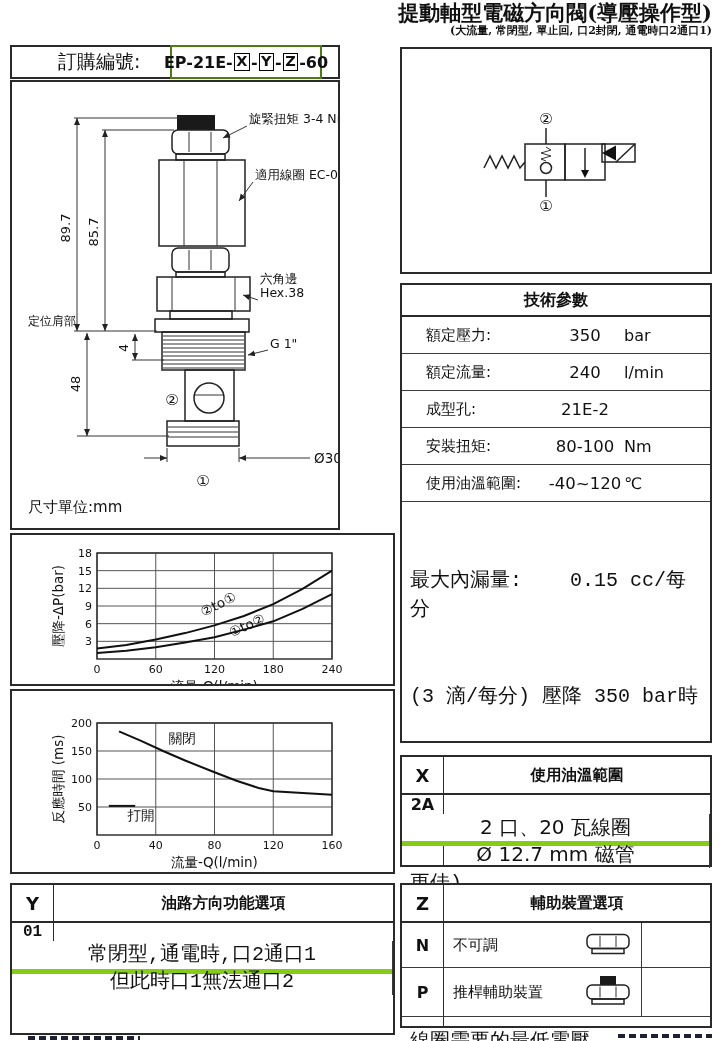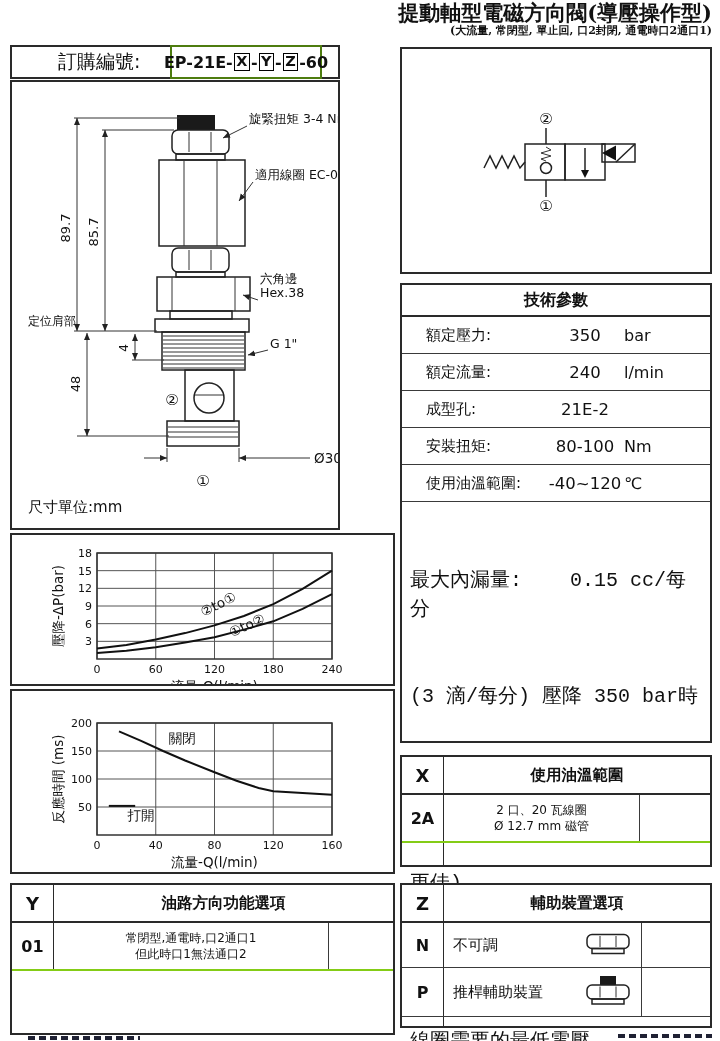--- a/index.html
+++ b/index.html
@@ -36,24 +36,24 @@
   
   .chart-box1{left:10px;top:533px;width:385px;height:153px;}
   .chart-box2{left:10px;top:689px;width:385px;height:185px;}
   .chart-box1 svg,.chart-box2 svg{display:block;}
 
   
   .opt-header{display:flex;height:36px;border-bottom:2px solid #2a2a2a;align-items:stretch;}
   .opt-code{width:42px;border-right:1.5px solid #2a2a2a;display:flex;align-items:center;justify-content:center;
             font-weight:bold;font-size:18px;flex:0 0 auto;box-sizing:border-box;}
   .opt-title{flex:1;display:flex;align-items:center;justify-content:center;font-weight:bold;font-size:15.5px;}
-  .opt-row{display:flex;border-bottom:2px solid #84cc16;align-items:stretch;}
+  .opt-row{display:flex;border-bottom:5px solid #84cc16;align-items:stretch;flex-direction:column;}
   .opt-row .opt-code{font-size:16px;border-right:1.5px solid #2a2a2a;}
   .opt-desc{flex:1;display:flex;flex-direction:column;justify-content:center;text-align:center;
-            font-size:12px;line-height:1.35;border-right:1px solid #3a3a3a;align-items:center;}
+            font-size:20px;line-height:1.35;border-right:1px solid #3a3a3a;align-items:center;}
   .opt-empty{width:70px;flex:0 0 auto;}
   .opt-bottom{flex:1;display:flex;}
   .opt-bottom .opt-code{border-right:1.5px solid #2a2a2a;}
 
   .x-box{left:400px;top:755px;width:312px;height:112px;display:flex;flex-direction:column;}
   .z-box{left:400px;top:883px;width:312px;height:145px;display:flex;flex-direction:column;}
   .z-row{display:flex;align-items:center;border-bottom:1px solid #3a3a3a;}
   .z-row .opt-code{align-self:stretch;font-size:16px;}
   .z-label{padding-left:9px;font-size:15px;}
   .z-icon{margin-left:auto;margin-right:8px;display:flex;align-items:center;}
@@ -327,21 +327,21 @@
     <div class="opt-bottom">
       <span class="opt-code"></span>
     </div>
   </div>
 
   <div class="box y-box">
     <div class="opt-header">
       <span class="opt-code">Y</span>
       <span class="opt-title">油路方向功能選項</span>
     </div>
-    <div class="opt-row" style="height:46px;">
+    <div class="opt-row" style="height:46px;font-family:Liberation Mono, monospace;">
       <span class="opt-code">01</span>
       <span class="opt-desc">
         <span>常閉型,通電時,口2通口1</span>
         <span>但此時口1無法通口2</span>
       </span>
       <span class="y-empty"></span>
     </div>
   </div>
 
   <div class="box z-box">

